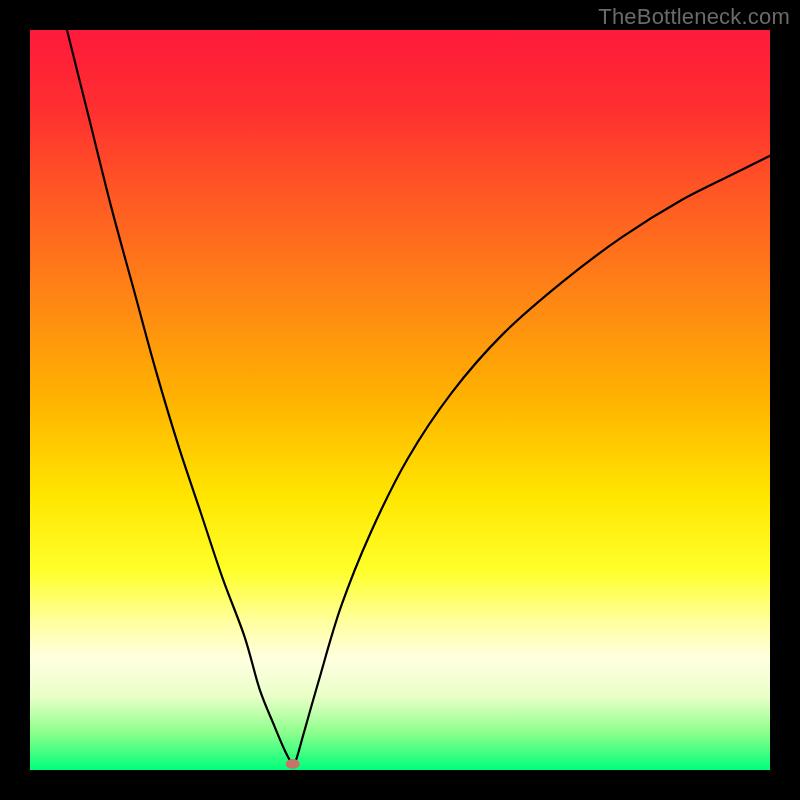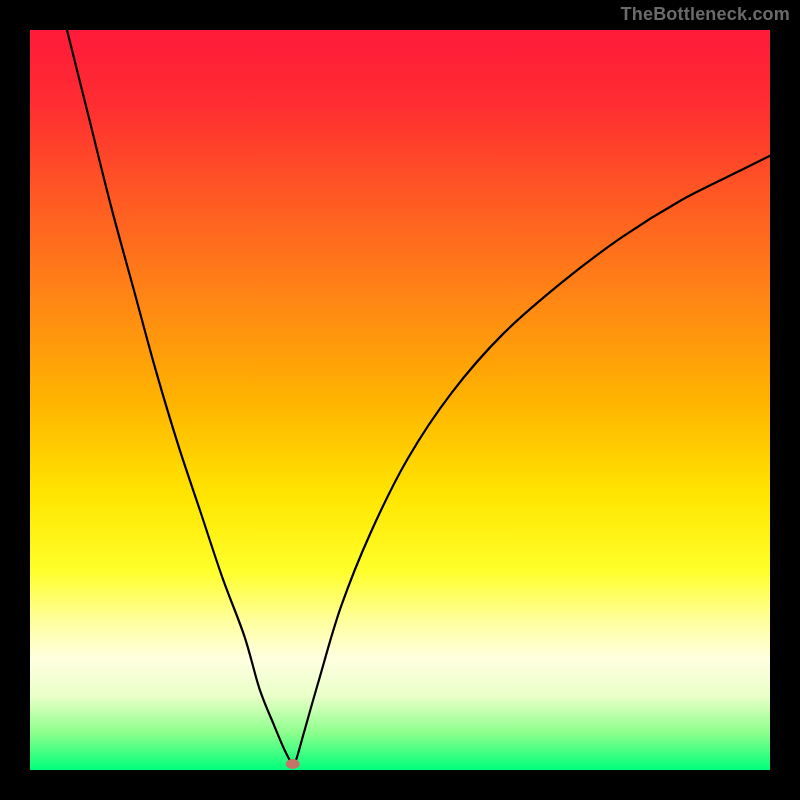--- a/index.html
+++ b/index.html
@@ -8,22 +8,22 @@
     position: relative;
     width: 800px;
     height: 800px;
     background: #000;
   }
   .watermark {
     position: absolute;
     top: 4px;
     right: 10px;
     font-family: Arial, sans-serif;
-    font-size: 18px;
-    font-weight: bold;
+    font-size: 22px;
+    font-weight: normal;
     color: #6a6a6a;
     z-index: 10;
     letter-spacing: 0.2px;
   }
   .plot-outer {
     position: absolute;
     left: 30px;
     top: 30px;
     width: 740px;
     height: 740px;

